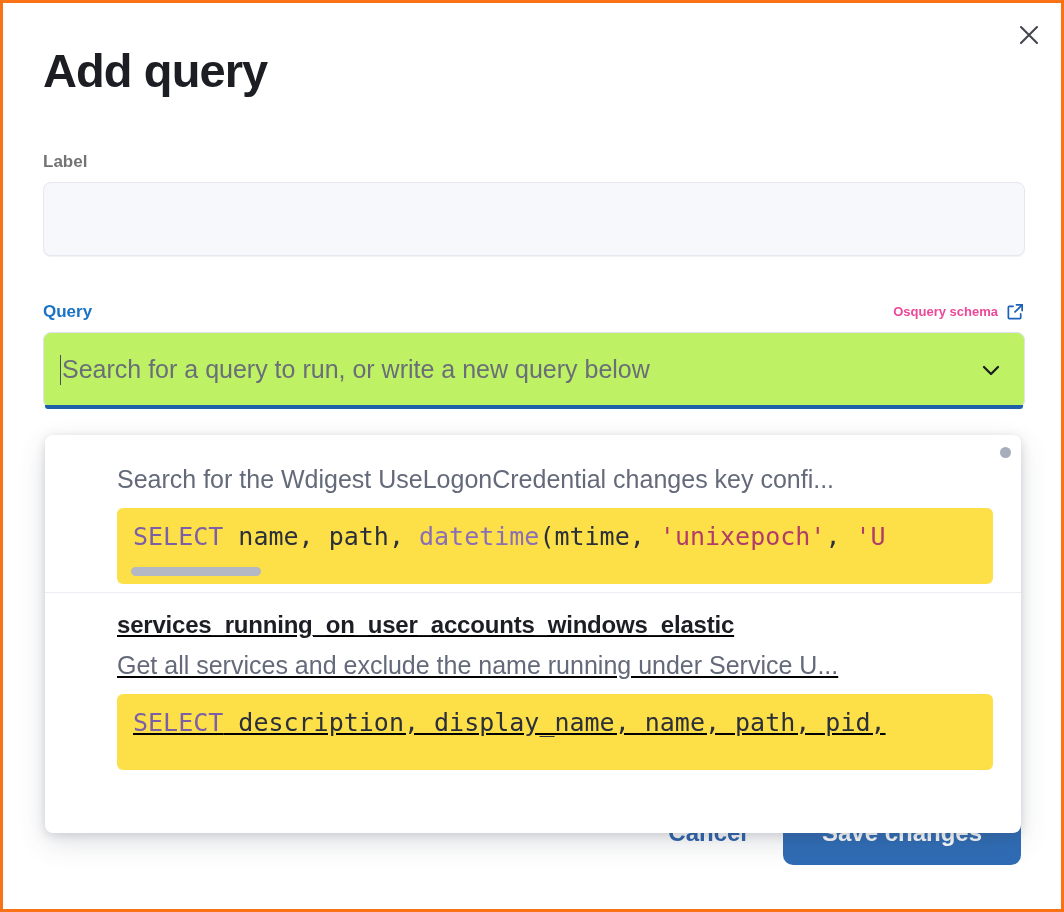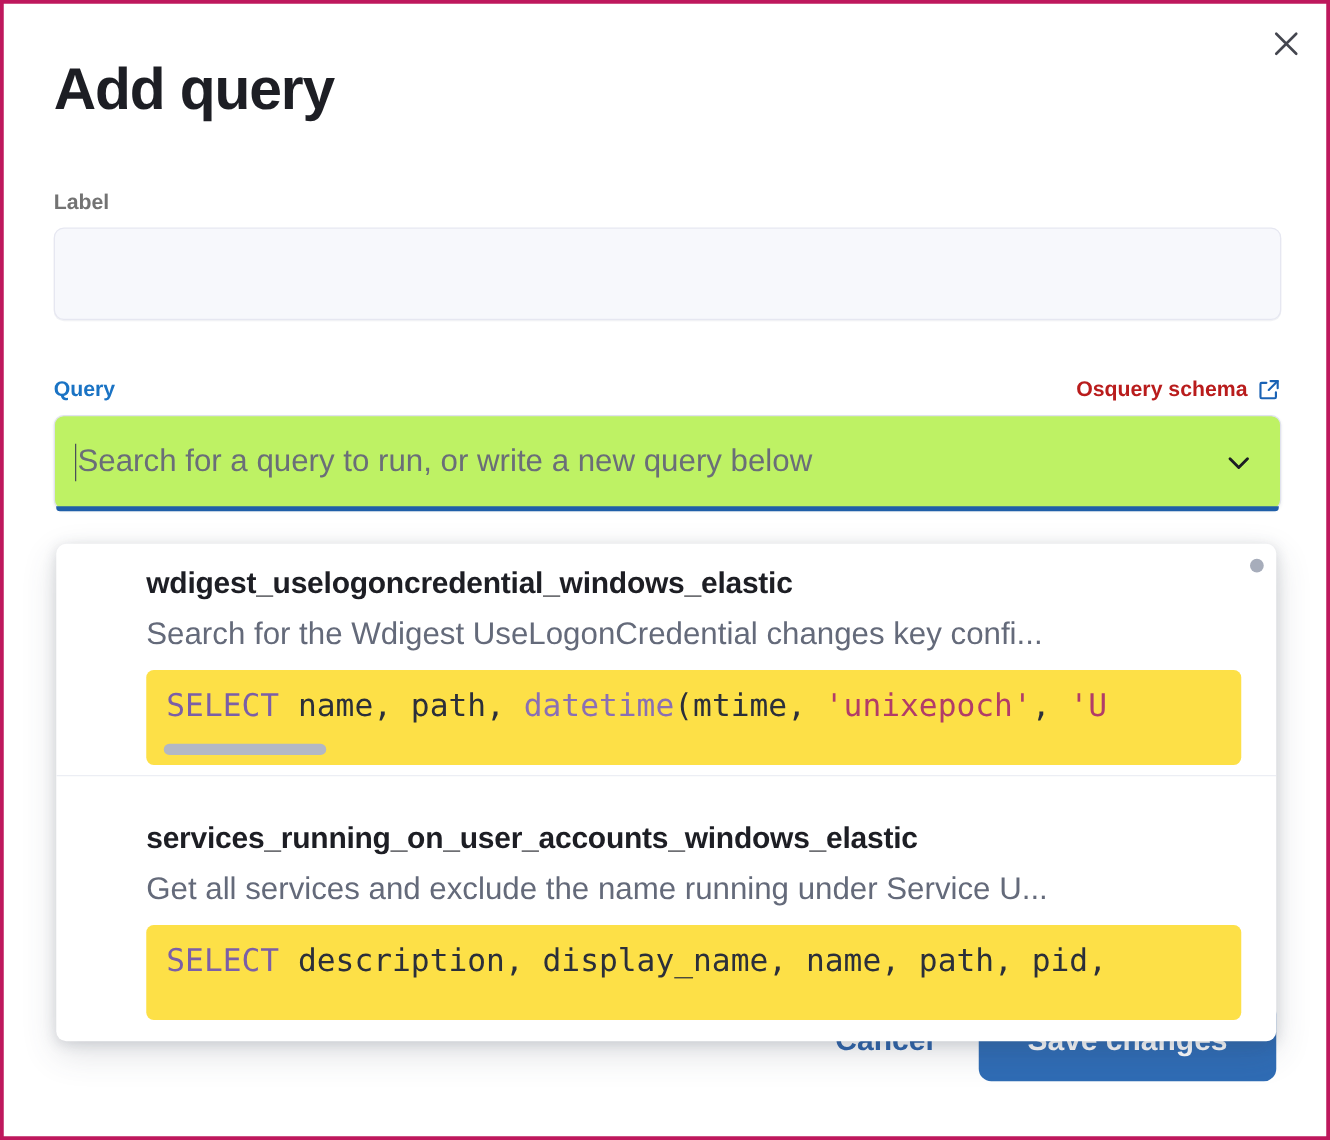--- a/index.html
+++ b/index.html
@@ -11,21 +11,21 @@
     font-family: "Liberation Sans", sans-serif;
     -webkit-font-smoothing: antialiased;
   }
   #screen {
     position: relative;
     width: 1064px;
     height: 912px;
     background: #ffffff;
     overflow: hidden;
     box-sizing: border-box;
-    border: 3px solid #be185d;
+    border: 3px solid #f97316;
   }
 
   
   .close-btn {
     position: absolute;
     top: 14px;
     right: 14px;
     width: 36px;
     height: 36px;
     display: flex;
@@ -90,23 +90,23 @@
     margin-top: 46px;
     margin-bottom: 10px;
     width: 982px;
   }
   .query-label {
     font-size: 17px;
     font-weight: 700;
     color: #1a73c4;
   }
   .schema-link {
-    font-size: 17px;
-    font-weight: 700;
-    color: #b91c1c;
+    font-size: 13px;
+    font-weight: 700;
+    color: #ec4899;
     text-decoration: none;
     display: inline-flex;
     align-items: center;
     gap: 8px;
     cursor: pointer;
   }
   .schema-link svg { display:block; }
 
   
   .combo-wrap {
@@ -210,21 +210,21 @@
   .dropdown-scroll {
     position: absolute;
     inset: 0;
     overflow: hidden;
   }
   .option {
     padding: 18px 28px 0 72px;
     box-sizing: border-box;
     position: relative;
   }
-  .option + .option { border-top: 1px solid #eceef4; margin-top: 8px; padding-top: 36px;}
+  .option + .option { border-top: 1px solid #eceef4; margin-top: 8px; padding-top: 18px; text-decoration: underline;}
   .option-title {
     font-size: 24px;
     font-weight: 700;
     color: #1d1e24;
     letter-spacing: -0.2px;
   }
   .option-desc {
     font-size: 25px;
     color: #646a7a;
     margin-top: 12px;
@@ -318,21 +318,20 @@
   <div class="modal-footer">
     <button class="btn-cancel">Cancel</button>
     <button class="btn-save">Save changes</button>
   </div>
 
   <div class="dropdown">
     <span class="panel-scroll-dot"></span>
     <div class="dropdown-scroll">
 
       <div class="option">
-        <div class="option-title">wdigest_uselogoncredential_windows_elastic</div>
         <div class="option-desc">Search for the Wdigest UseLogonCredential changes key confi...</div>
         <div class="code-block">
           <div class="code-line"><span class="tok-kw">SELECT</span><span class="tok-punct"> name, path, </span><span class="tok-fn">datetime</span><span class="tok-punct">(mtime, </span><span class="tok-str">'unixepoch'</span><span class="tok-punct">, </span><span class="tok-str">'U</span></div>
           <span class="code-scrollbar"></span>
         </div>
       </div>
 
       <div class="option">
         <div class="option-title">services_running_on_user_accounts_windows_elastic</div>
         <div class="option-desc">Get all services and exclude the name running under Service U...</div>

